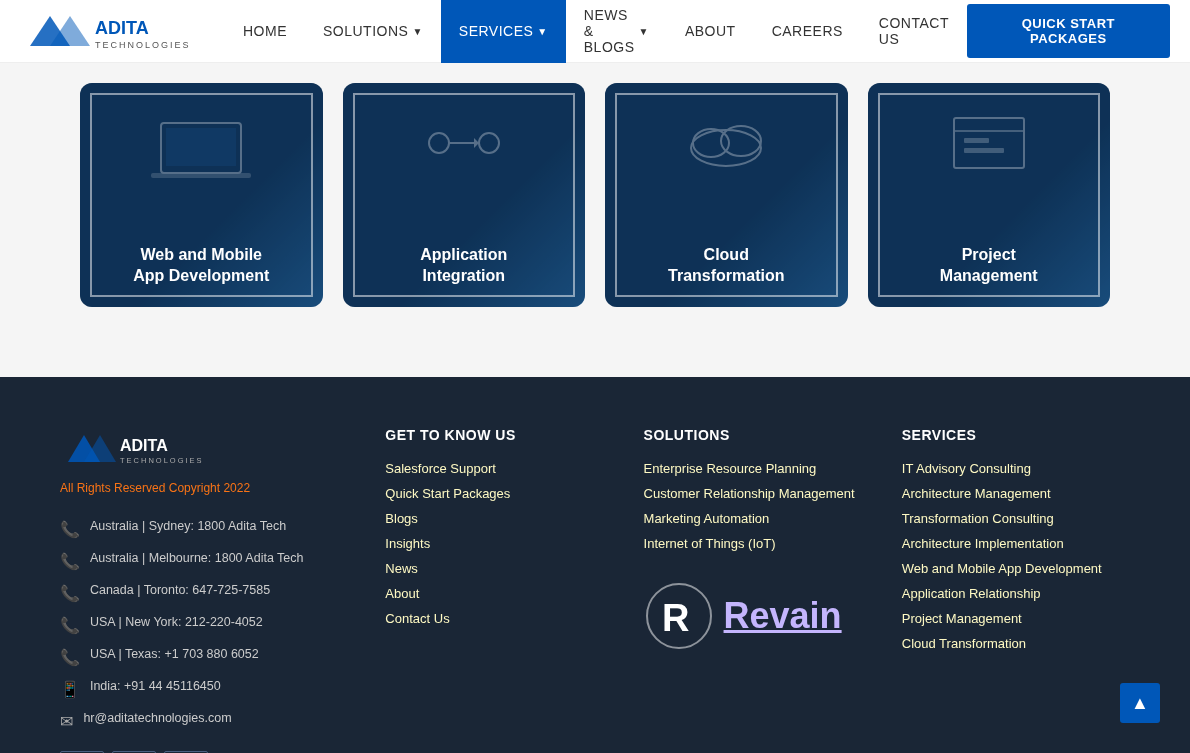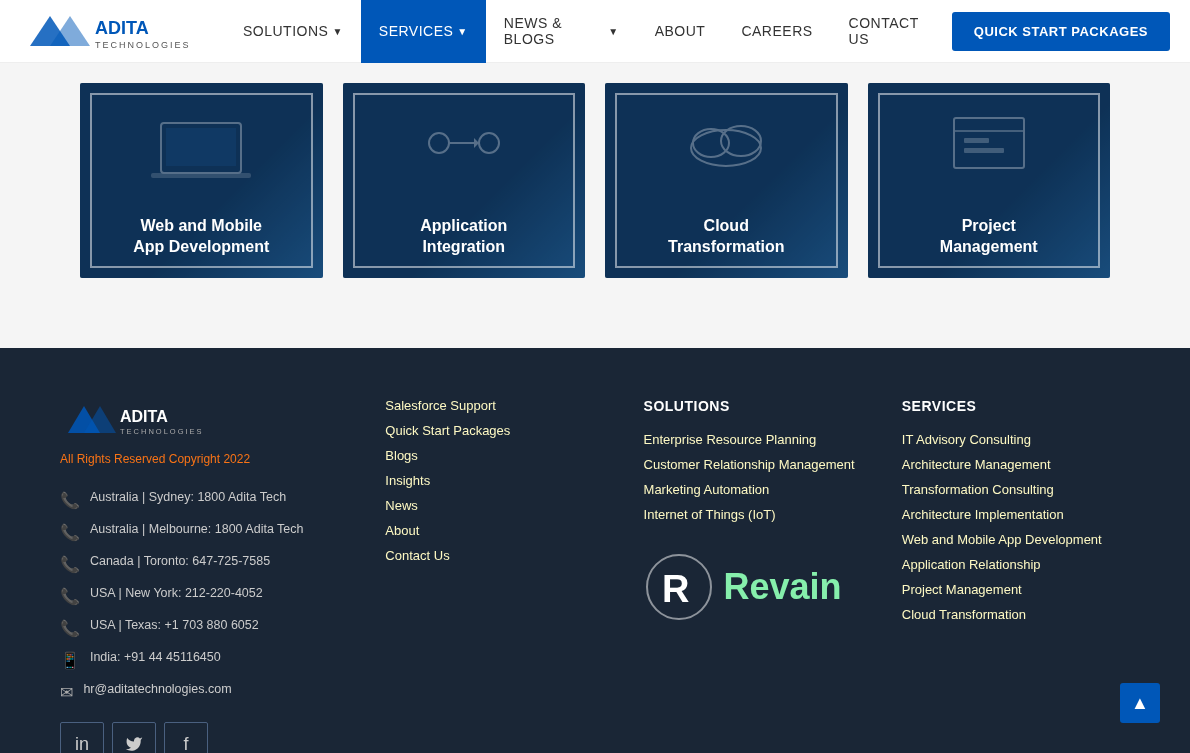--- a/index.html
+++ b/index.html
@@ -35,22 +35,22 @@
       cursor: pointer; border-radius: 3px;
     }
 
     
     .cards-section {
       background: #f5f5f5;
       padding: 20px 80px 40px;
       display: flex; gap: 20px; justify-content: center;
     }
     .card {
-      flex: 1; max-width: 270px; height: 195px;
-      border-radius: 2px; overflow: hidden; position: relative;
+      flex: 1; max-width: 270px; height: 224px;
+      border-radius: 12px; overflow: hidden; position: relative;
       cursor: pointer;
     }
     .card-bg-web { background: linear-gradient(135deg, #1a3a5c 60%, #2d6a9f 100%); }
     .card-bg-app { background: linear-gradient(135deg, #1a3a5c 60%, #2d6a9f 100%); }
     .card-bg-project { background: linear-gradient(135deg, #1a3a5c 60%, #2d6a9f 100%); }
     .card-bg-cloud { background: linear-gradient(135deg, #1a3a5c 60%, #2d6a9f 100%); }
     .card-label {
       position: absolute; bottom: 20px; left: 0; right: 0;
       text-align: center; color: #fff;
       font-size: 16px; font-weight: 700; line-height: 1.3;
@@ -117,21 +117,21 @@
 
     
     .revain-area {
       display: flex; align-items: center; gap: 10px;
       margin-top: 30px;
     }
     .revain-icon {
       width: 70px; height: 70px;
     }
     .revain-text {
-      font-size: 36px; font-weight: 700; color: #86efac;
+      font-size: 36px; font-weight: 700; color: #c4b5fd; text-decoration: underline;
     }
 
     
     .scroll-top {
       position: fixed; bottom: 30px; right: 30px;
       width: 40px; height: 40px;
       background: #0057b8; color: #fff;
       display: flex; align-items: center; justify-content: center;
       border-radius: 3px; cursor: pointer; font-size: 18px;
     }
@@ -144,20 +144,21 @@
     <svg viewBox="0 0 175 50" xmlns="http://www.w3.org/2000/svg">
 
       <polygon points="10,40 30,10 50,40" fill="#0057b8" opacity="0.85"></polygon>
       <polygon points="30,40 50,10 70,40" fill="#0057b8" opacity="0.5"></polygon>
       <text x="75" y="28" font-size="18" font-weight="900" fill="#0057b8" font-family="Arial">ADITA</text>
       <text x="75" y="42" font-size="9" fill="#555" font-family="Arial" letter-spacing="2">TECHNOLOGIES</text>
     </svg>
   </div>
 
   <div class="nav-links">
+    <a class="nav-link">HOME</a>
     <a class="nav-link">
       <span>SOLUTIONS</span>
       <span class="caret">▼</span>
     </a>
     <a class="nav-link active">
       <span>SERVICES</span>
       <span class="caret">▼</span>
     </a>
     <a class="nav-link">
       <span>NEWS &amp; BLOGS</span>
@@ -272,20 +273,21 @@
         <div class="social-btn">
           <svg width="18" height="18" viewBox="0 0 24 24" fill="currentColor">
             <path d="M23 3a10.9 10.9 0 01-3.14 1.53 4.48 4.48 0 00-7.86 3v1A10.66 10.66 0 013 4s-4 9 5 13a11.64 11.64 0 01-7 2c9 5 20 0 20-11.5a4.5 4.5 0 00-.08-.83A7.72 7.72 0 0023 3z"></path>
           </svg>
         </div>
         <div class="social-btn">f</div>
       </div>
     </div>
 
     <div class="footer-col2">
+      <div class="footer-col-title">GET TO KNOW US</div>
       <a class="footer-link">Salesforce Support</a>
       <a class="footer-link">Quick Start Packages</a>
       <a class="footer-link">Blogs</a>
       <a class="footer-link">Insights</a>
       <a class="footer-link">News</a>
       <a class="footer-link">About</a>
       <a class="footer-link">Contact Us</a>
     </div>
 
     <div class="footer-col3">

